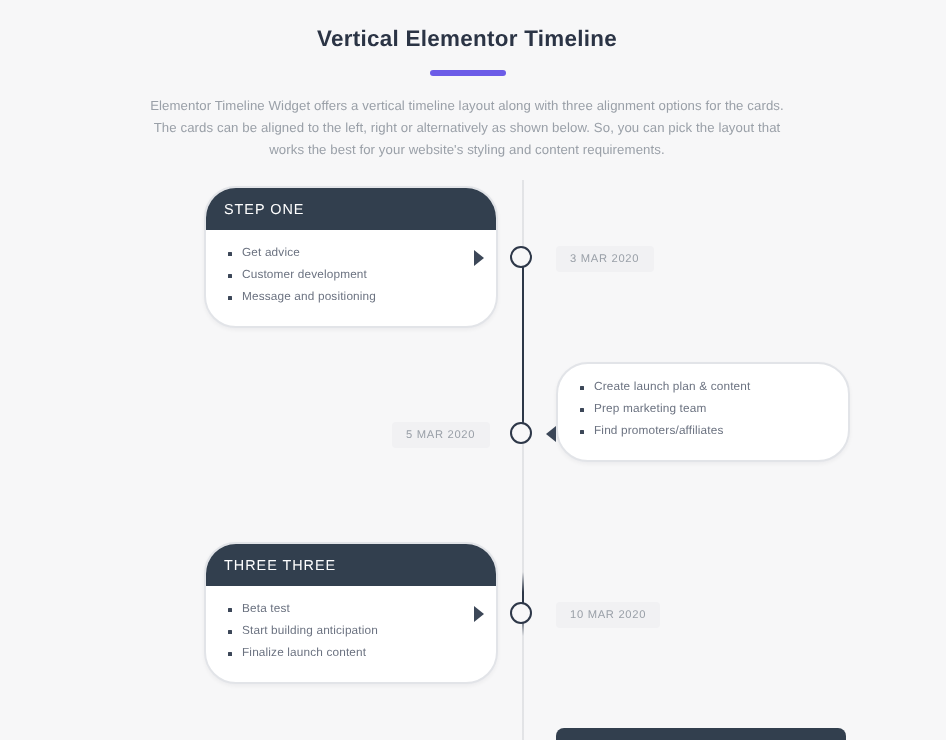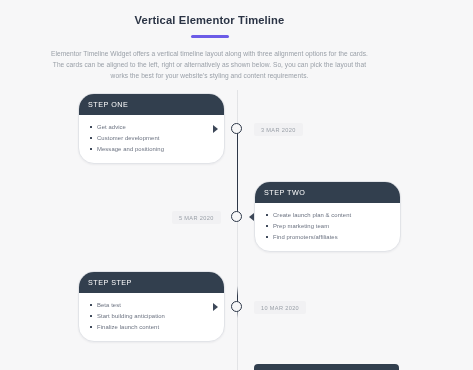--- a/index.html
+++ b/index.html
@@ -14,20 +14,21 @@
     font-family: "Liberation Sans", sans-serif;
     -webkit-font-smoothing: antialiased;
   }
 
   .page {
     position: relative;
     width: 419px;
     height: 370px;
     overflow: hidden;
     background: #f7f7f8;
+    margin-left: 24px;
   }
 
   
   .header {
     padding-top: 13px;
     text-align: center;
   }
   .page-title {
     font-size: 11.2px;
     font-weight: bold;
@@ -211,37 +212,36 @@
         </ul>
       </div>
     </div>
 
     <div class="date" style="left:254px; top:33px;">3 MAR 2020</div>
 
     <div class="node" style="top:121px;"></div>
     <div class="arrow left" style="left:249px; top:122.5px;"></div>
 
     <div class="card" style="left:254px; top:91px;">
-      <div class="card-header">STEP TWO</div>
       <div class="card-body">
         <ul class="bullets">
           <li>Create launch plan &amp; content</li>
           <li>Prep marketing team</li>
           <li>Find promoters/affiliates</li>
         </ul>
       </div>
     </div>
 
     <div class="date" style="left:172px; top:121px;">5 MAR 2020</div>
 
     <div class="node" style="top:211px;"></div>
     <div class="arrow right" style="left:213px; top:212.5px;"></div>
 
     <div class="card" style="left:78px; top:181px;">
-      <div class="card-header">STEP STEP</div>
+      <div class="card-header">THREE THREE</div>
       <div class="card-body">
         <ul class="bullets">
           <li>Beta test</li>
           <li>Start building anticipation</li>
           <li>Finalize launch content</li>
         </ul>
       </div>
     </div>
 
     <div class="date" style="left:254px; top:211px;">10 MAR 2020</div>

